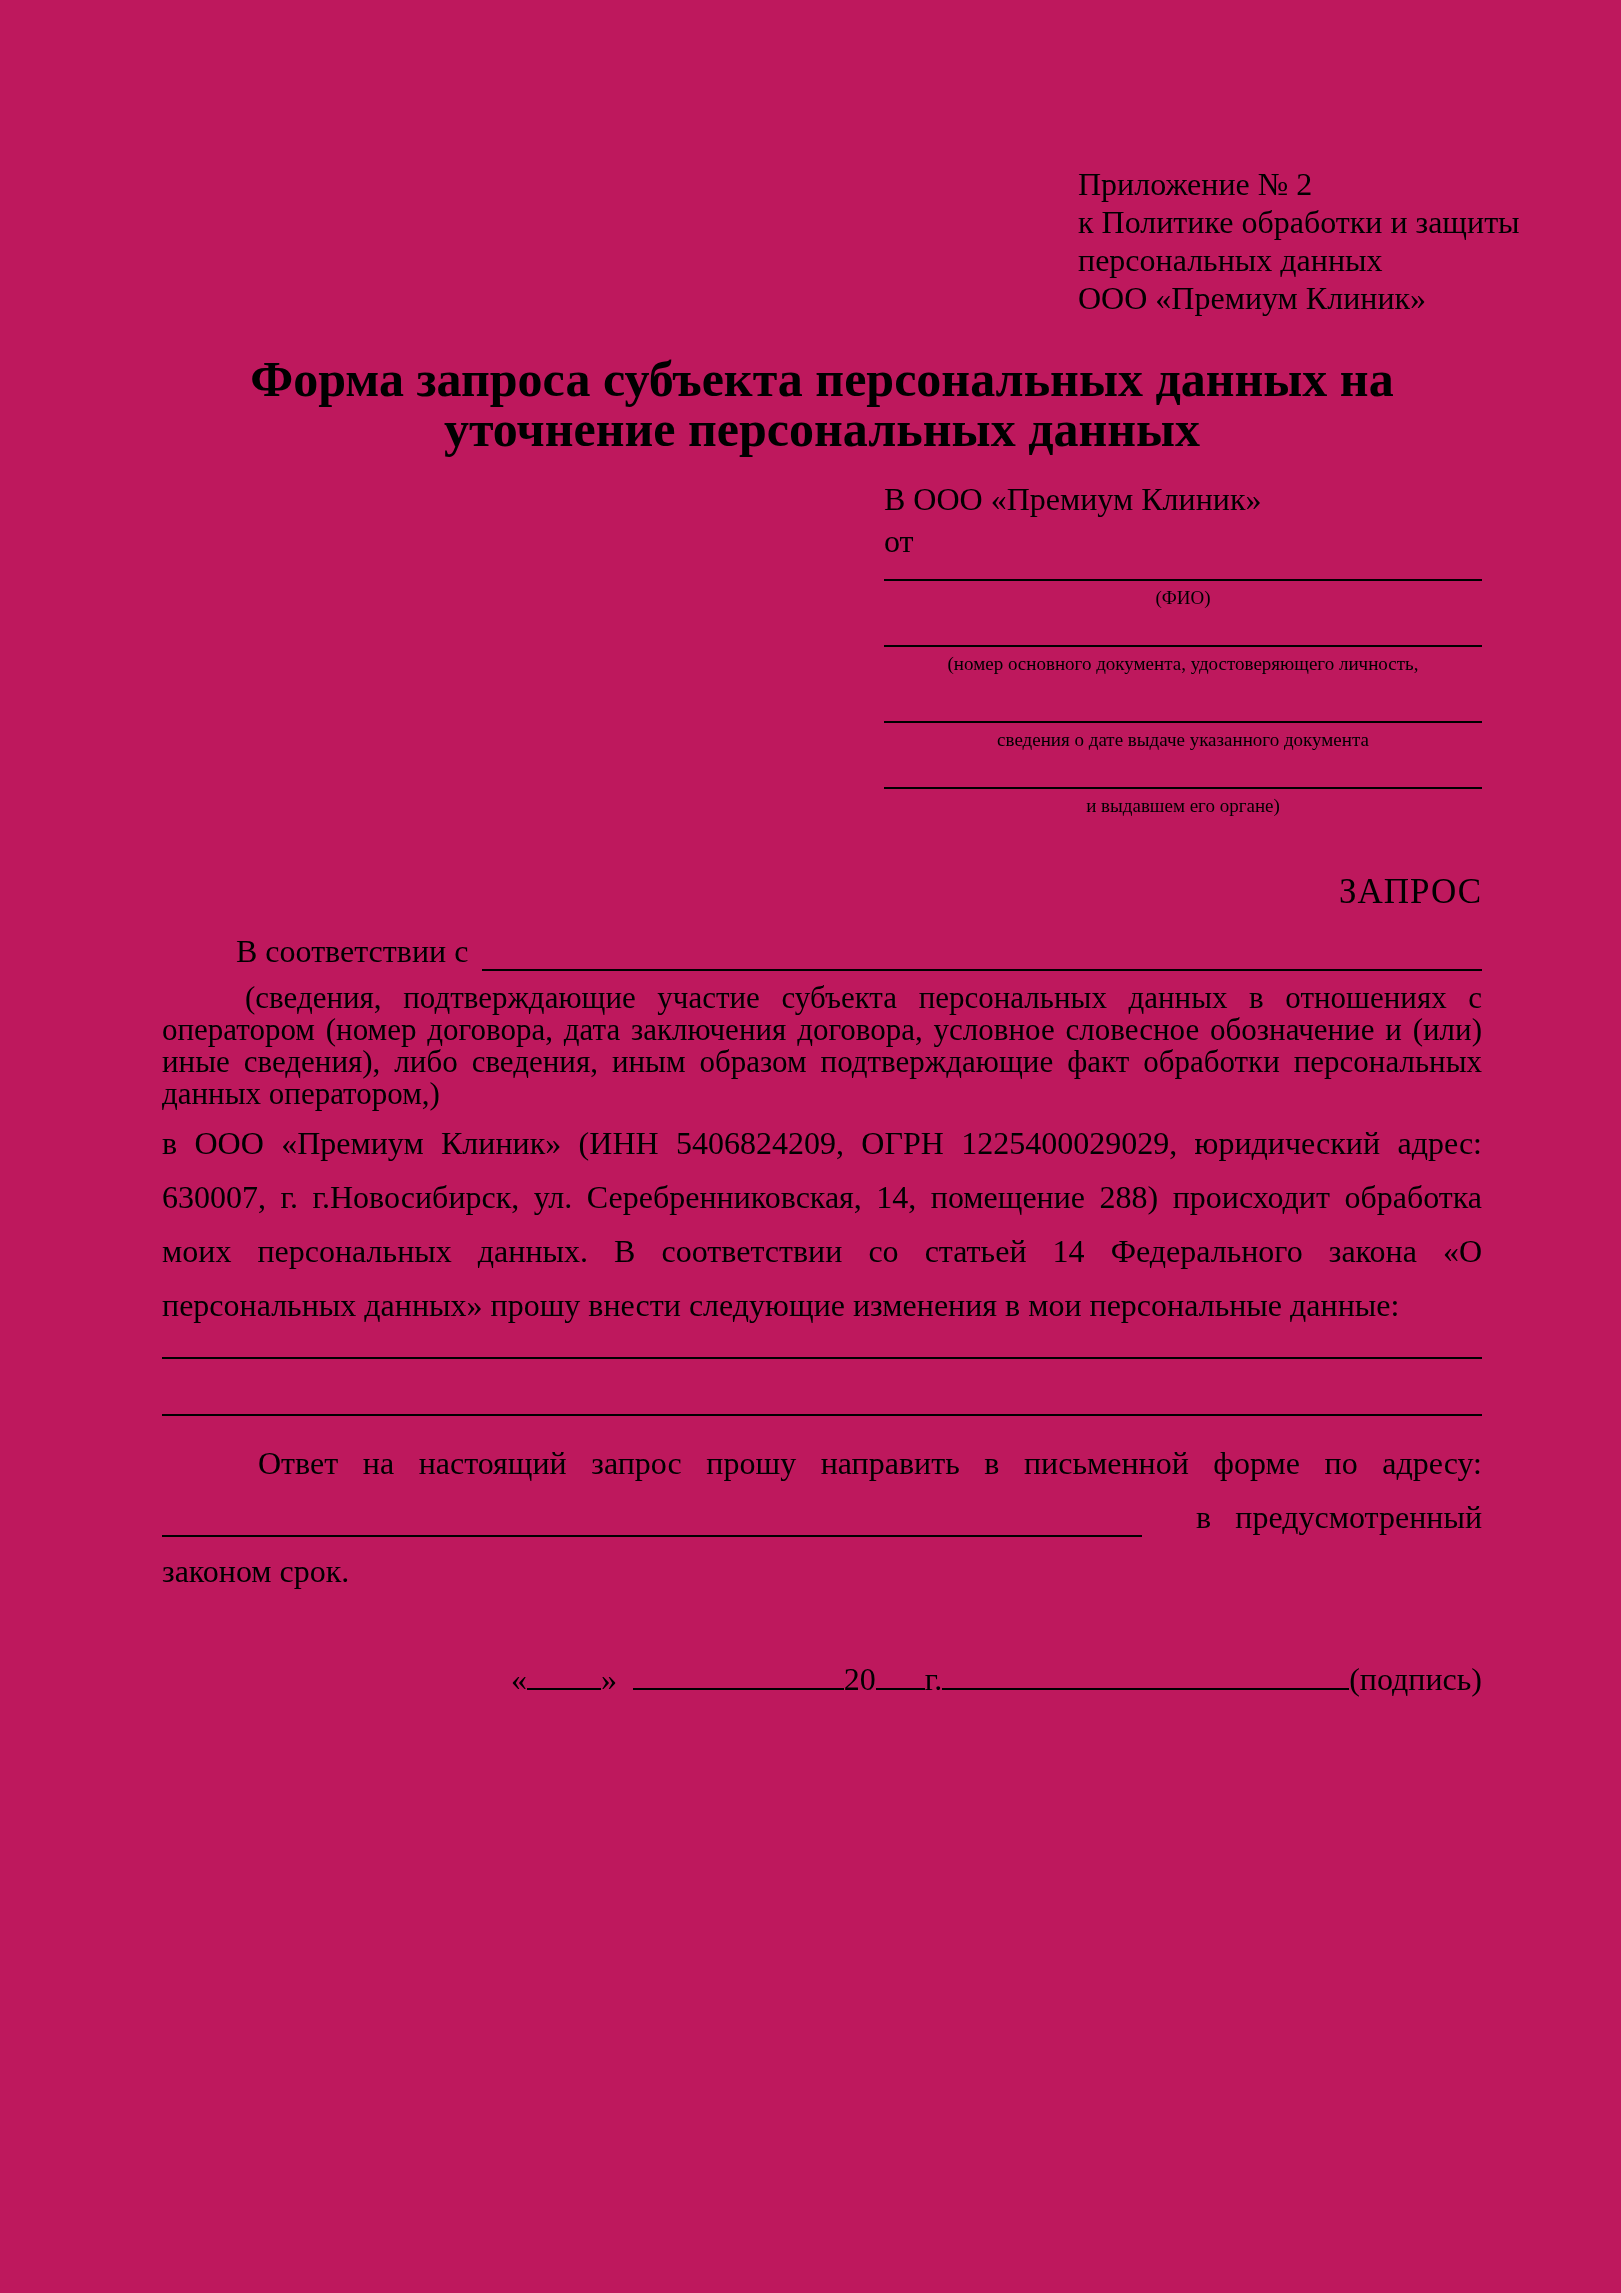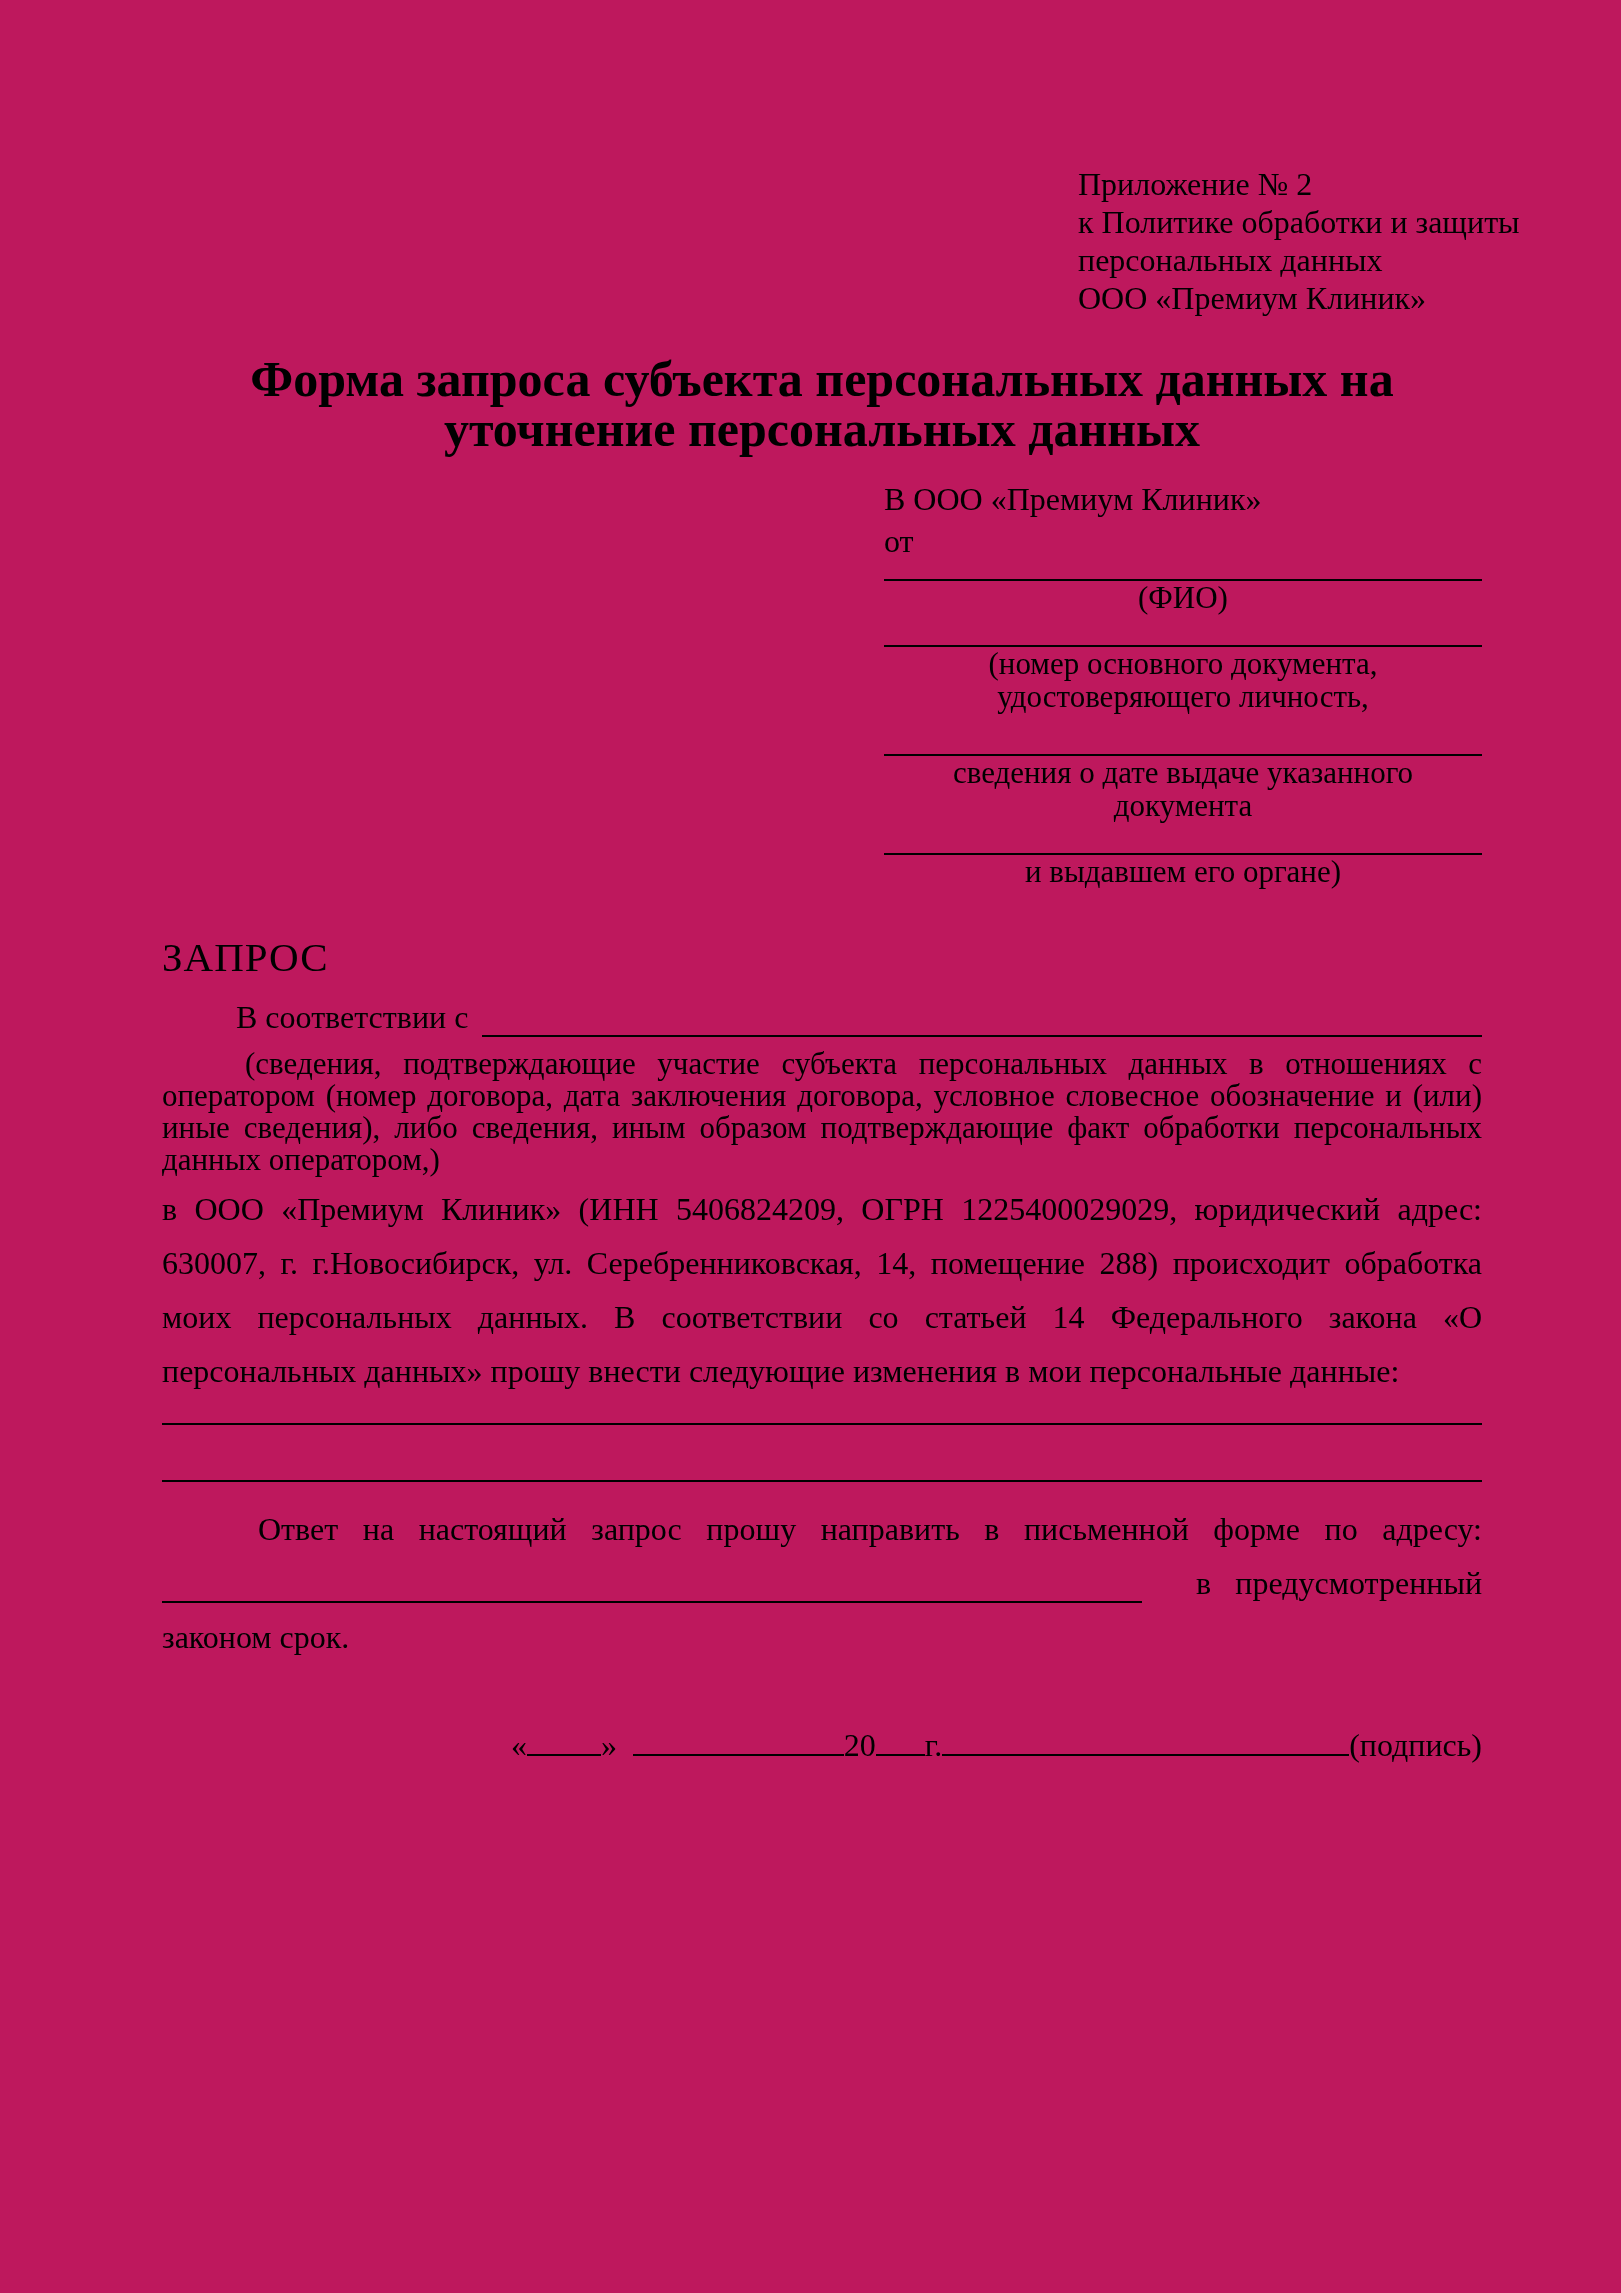--- a/index.html
+++ b/index.html
@@ -19,23 +19,23 @@
   .doc-title{margin-top:37px;font-size:50px;line-height:50px;font-weight:bold;text-align:center;}
   
   .addressee{margin-top:23.5px;margin-left:722px;}
   .addr-to{line-height:43px;}
   .addr-from{line-height:41px;}
   .field-line{border-bottom:2.9px solid #000;}
   .fl-1{margin-top:17.6px;}
   .fl-2{margin-top:31px;}
   .fl-3{margin-top:41px;}
   .fl-4{margin-top:31px;}
-  .field-caption{font-size:31px;line-height:33px;text-align:center;}
+  .field-caption{font-size:19px;line-height:33px;text-align:center;}
   
-  .request-heading{margin-top:49px;text-align:left;font-size:41px;line-height:41px;letter-spacing:1px;}
+  .request-heading{margin-top:49px;text-align:right;font-size:35px;line-height:41px;letter-spacing:1px;}
   .intro-row{display:flex;margin-top:11.8px;line-height:54px;}
   .intro-label{margin-left:74px;white-space:nowrap;padding-right:13.7px;}
   .intro-line{flex:1;height:45px;border-bottom:2.9px solid #000;}
   .footnote{margin-top:3.9px;font-size:31px;line-height:32px;text-align:justify;text-indent:83px;}
   .body-par{margin-top:5.9px;line-height:54px;text-align:justify;}
   .blank-line{border-bottom:2.9px solid #000;}
   .bl-1{height:25.5px;}
   .bl-2{height:55px;}
   .reply-line1{margin-top:19.6px;line-height:54px;text-indent:96px;text-align:justify;text-align-last:justify;}
   .reply-line2{display:flex;line-height:54px;align-items:flex-start;}

